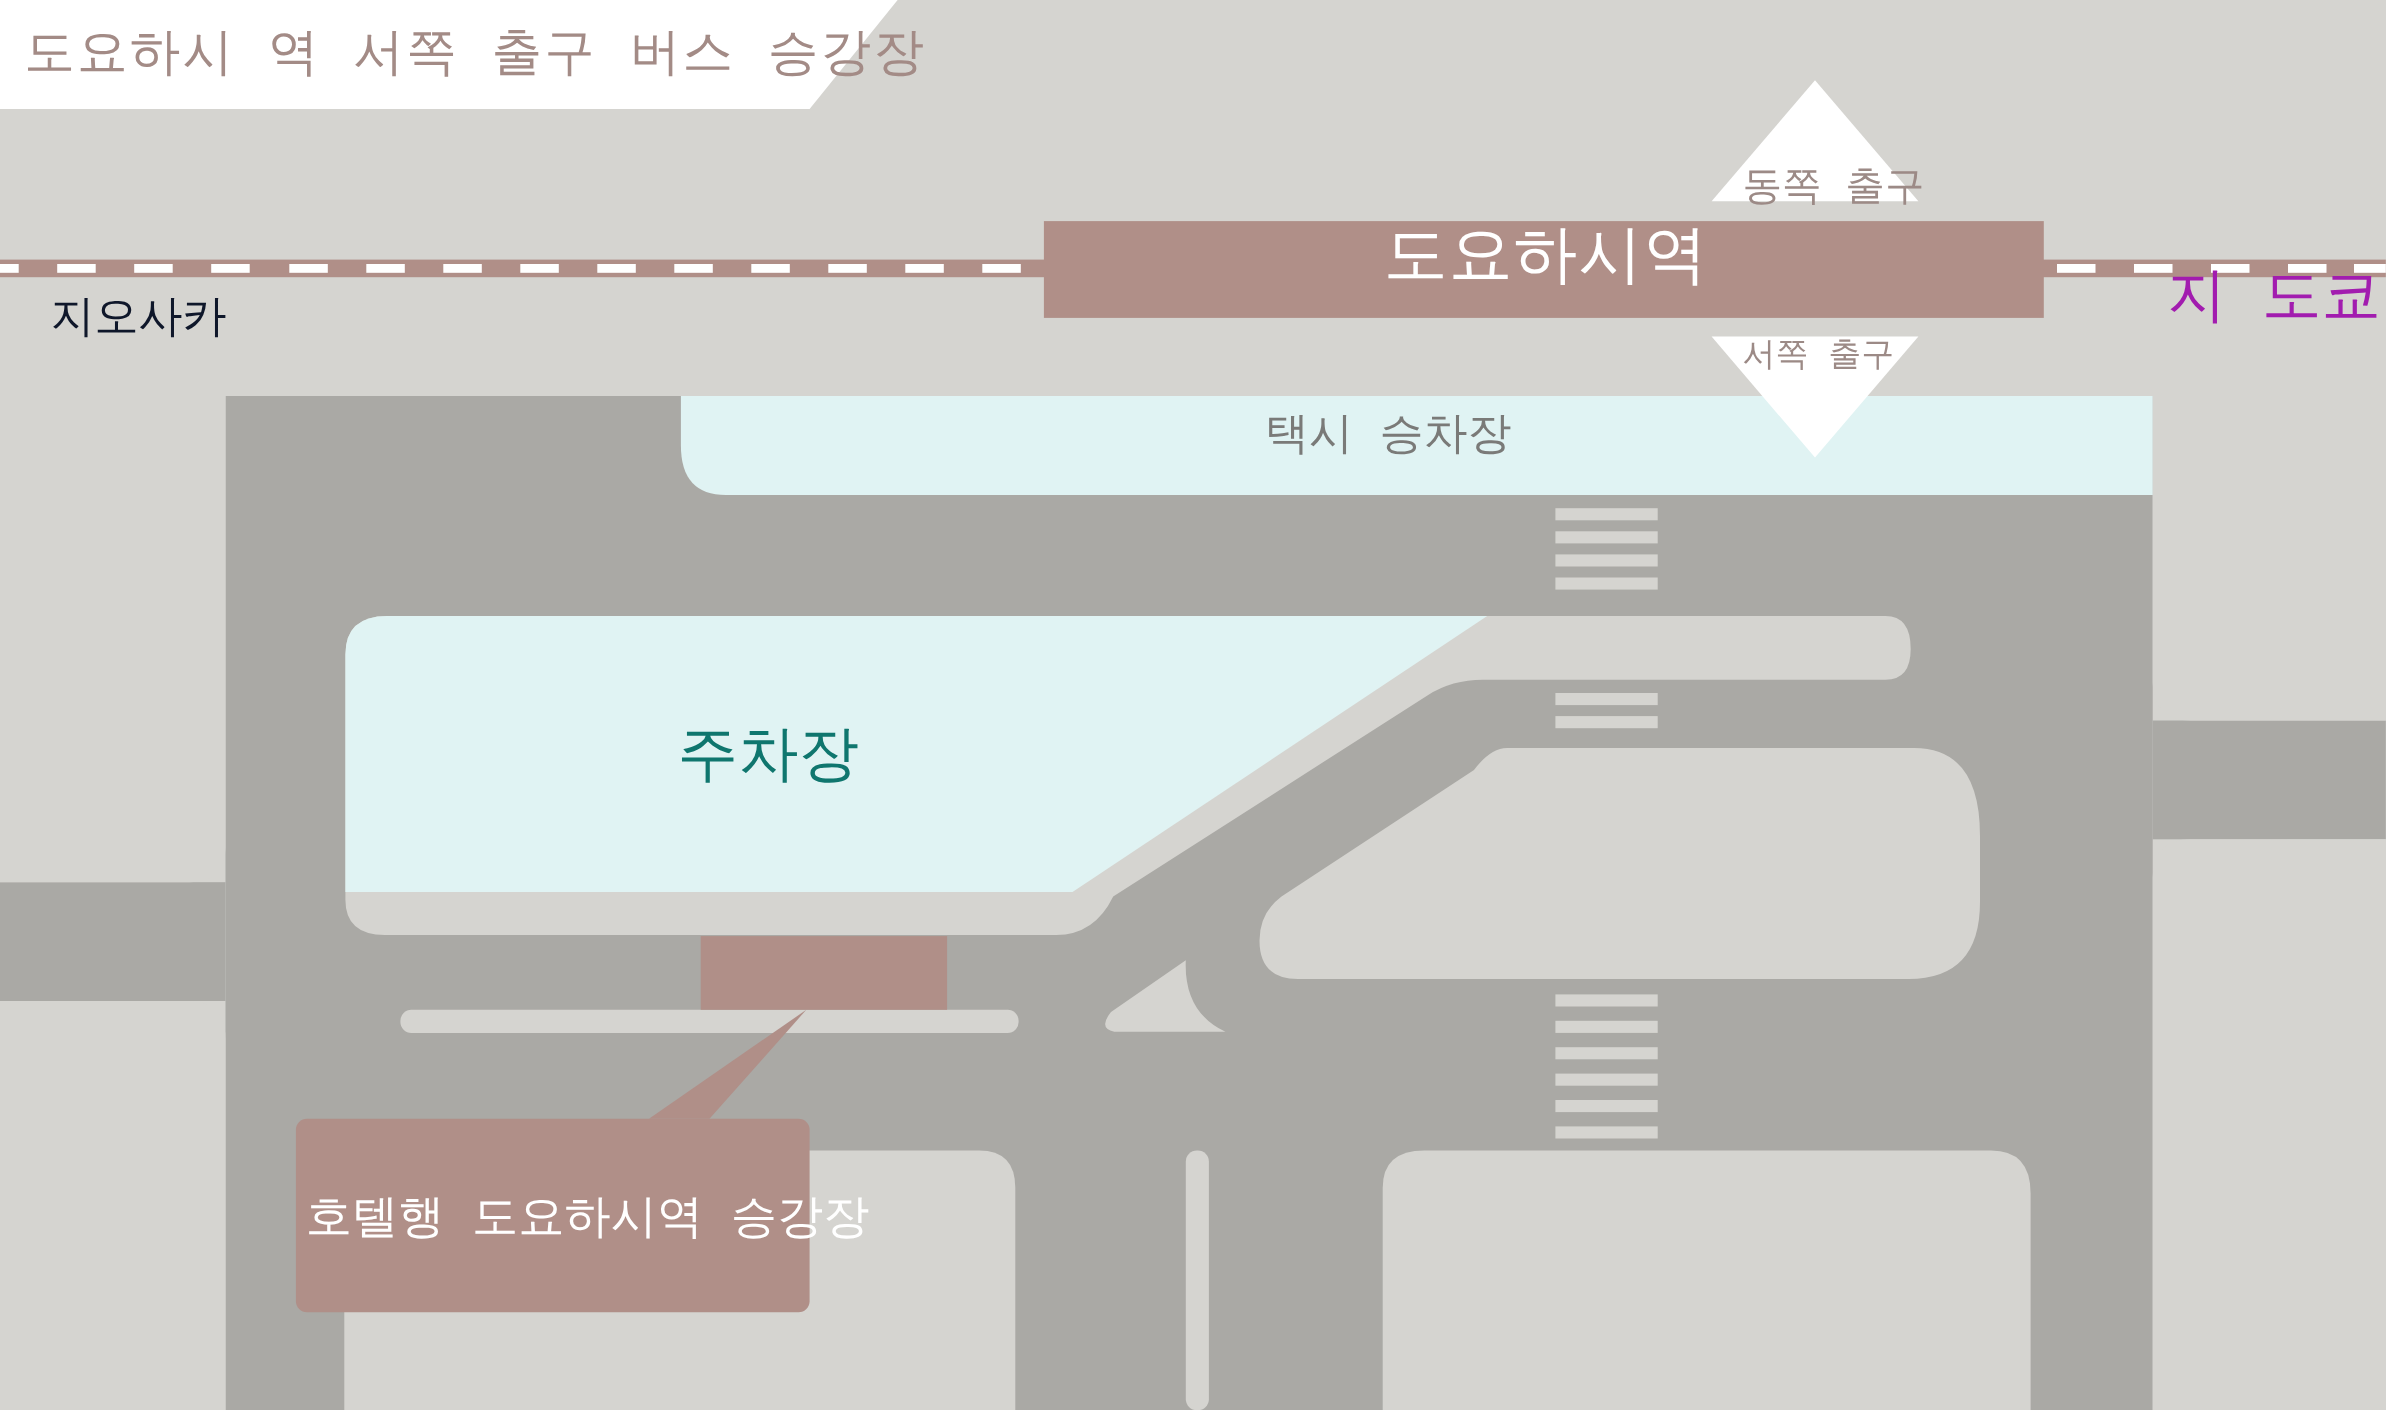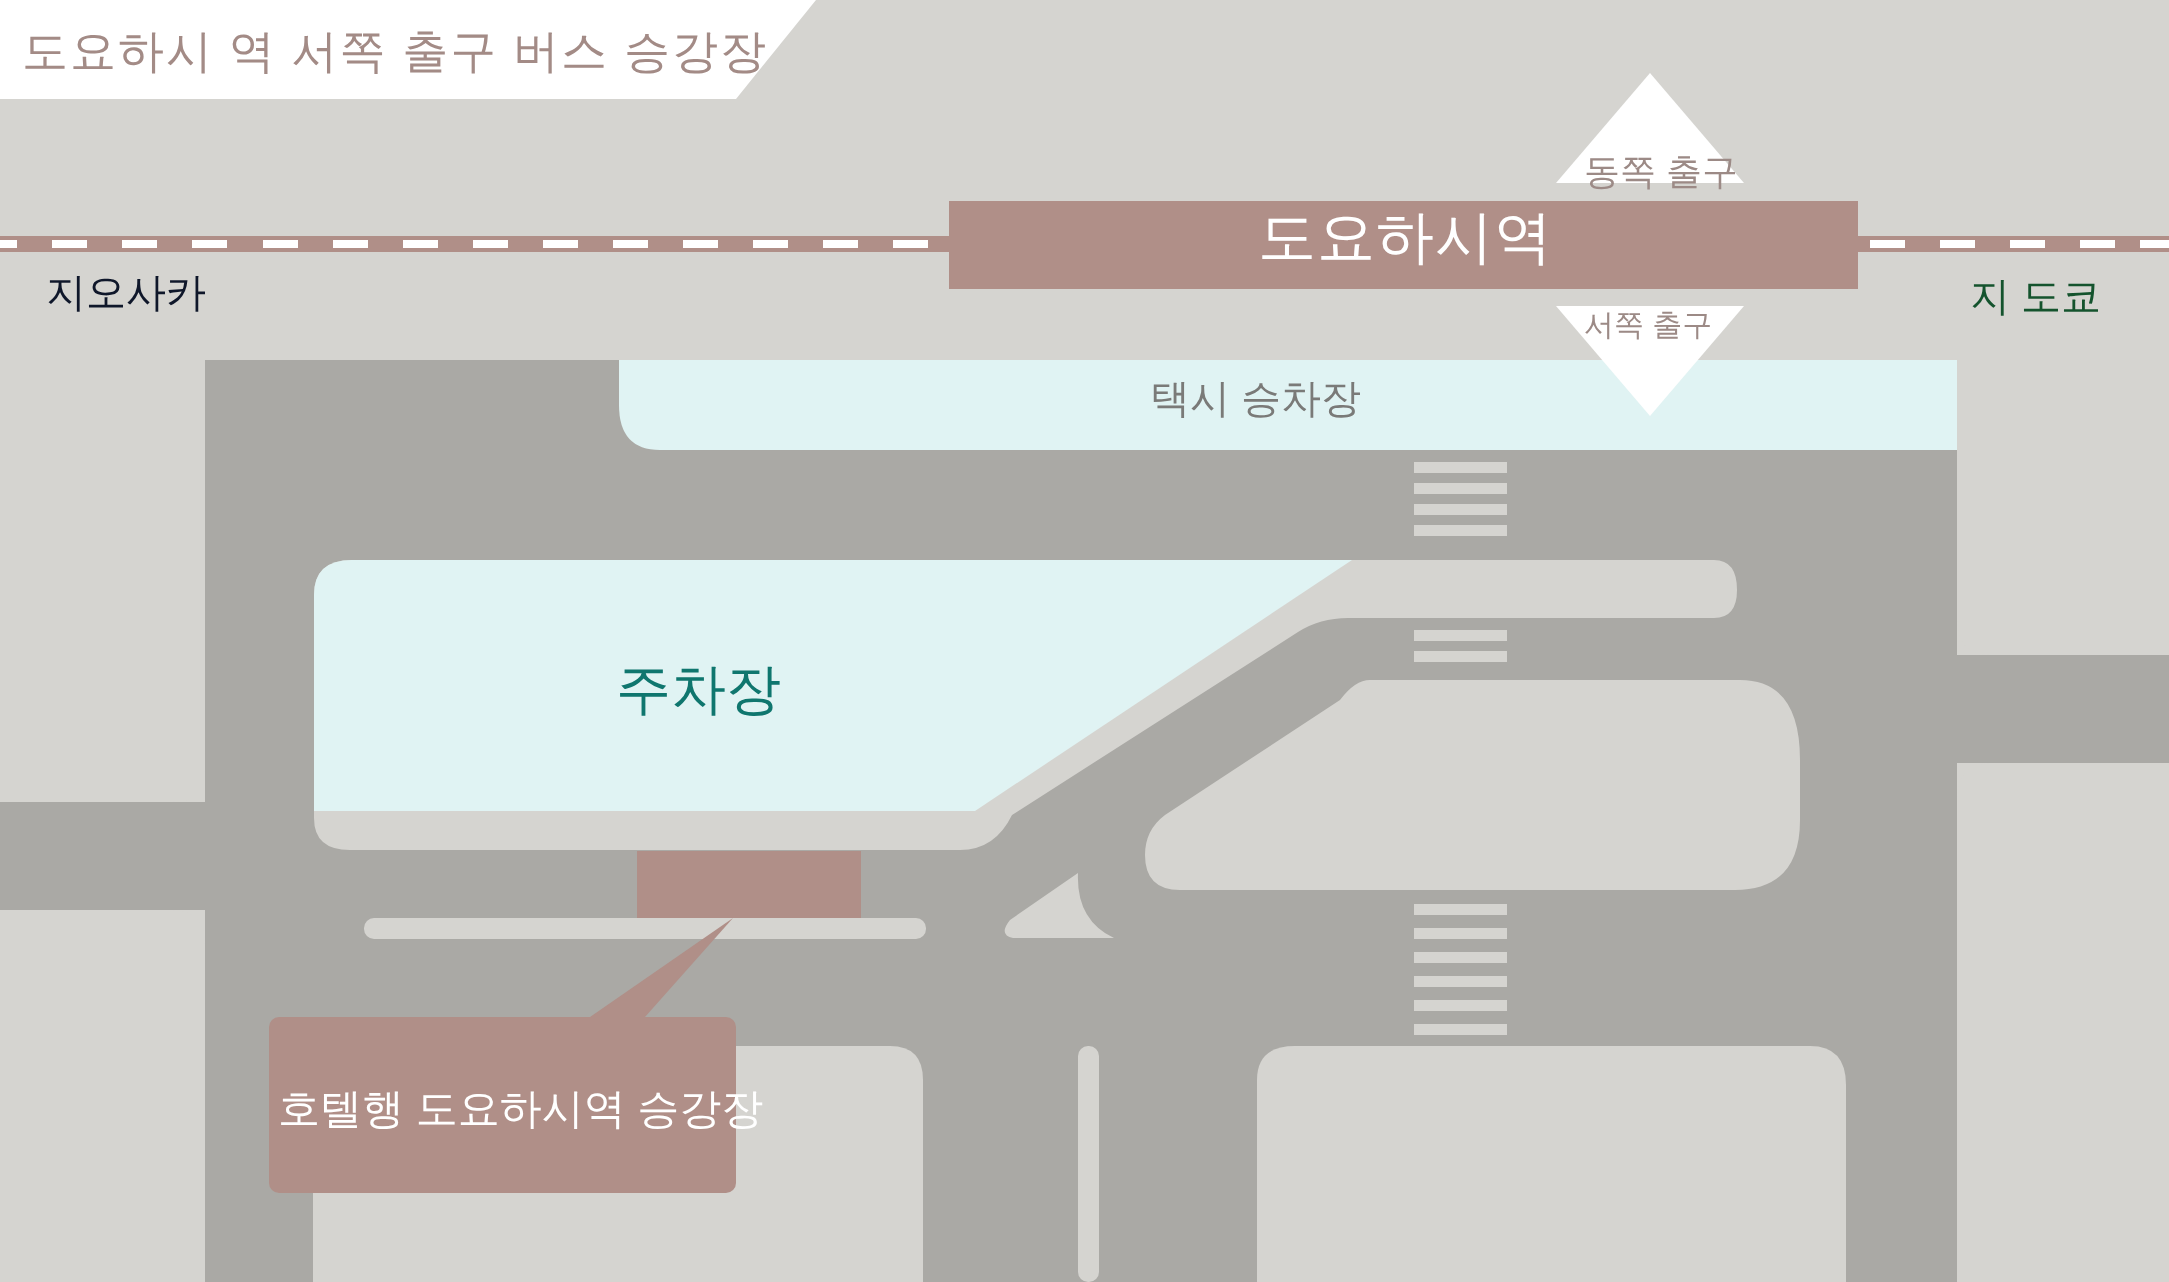--- a/index.html
+++ b/index.html
@@ -1,24 +1,24 @@
 <!DOCTYPE html>
 <html><head>
 <meta charset="utf-8">
 <style>
   html, body { margin: 0; padding: 0; background: #d5d4d0; }
   body { width: 2169px; height: 1282px; overflow: hidden; position: relative; }
   #map { position: absolute; left: 0; top: 0; width: 2169px; height: 1282px; display: block; }
-  .lbl { position: absolute; font-family: Liberation Sans, sans-serif; white-space: nowrap; line-height: 1; text-align: right; }
+  .lbl { position: absolute; font-family: Liberation Mono, monospace; white-space: nowrap; line-height: 1; text-align: right; }
   .title-text { left: 22px; top: 28px; font-size: 46px; color: #a38b86; letter-spacing: 2px; }
   .station-text { left: 1258px; top: 208px; font-size: 58px; color: #ffffff; letter-spacing: 1px; }
   .exit-east { left: 1584px; top: 154px; font-size: 36px; color: #9c8a86; }
   .exit-west { left: 1584px; top: 310px; font-size: 30px; color: #9c8a86; }
   .city-left { left: 46px; top: 272px; font-size: 40px; color: #0f172a; }
-  .city-right { left: 1970px; top: 276px; font-size: 40px; color: #14532d; }
+  .city-right { left: 1970px; top: 246px; font-size: 54px; color: #a21caf; }
   .taxi-text { left: 1150px; top: 378px; font-size: 40px; color: #7a7a78; }
   .parking-text { left: 616px; top: 662px; font-size: 55px; color: #0f766e; }
   .bus-text { left: 278px; top: 1088px; font-size: 42px; color: #ffffff; }
 </style>
 </head>
 <body>
 
 <svg id="map" viewBox="0 0 2169 1282" xmlns="http://www.w3.org/2000/svg">
 
   <rect x="0" y="0" width="2169" height="1282" fill="#d5d4d0"></rect>

